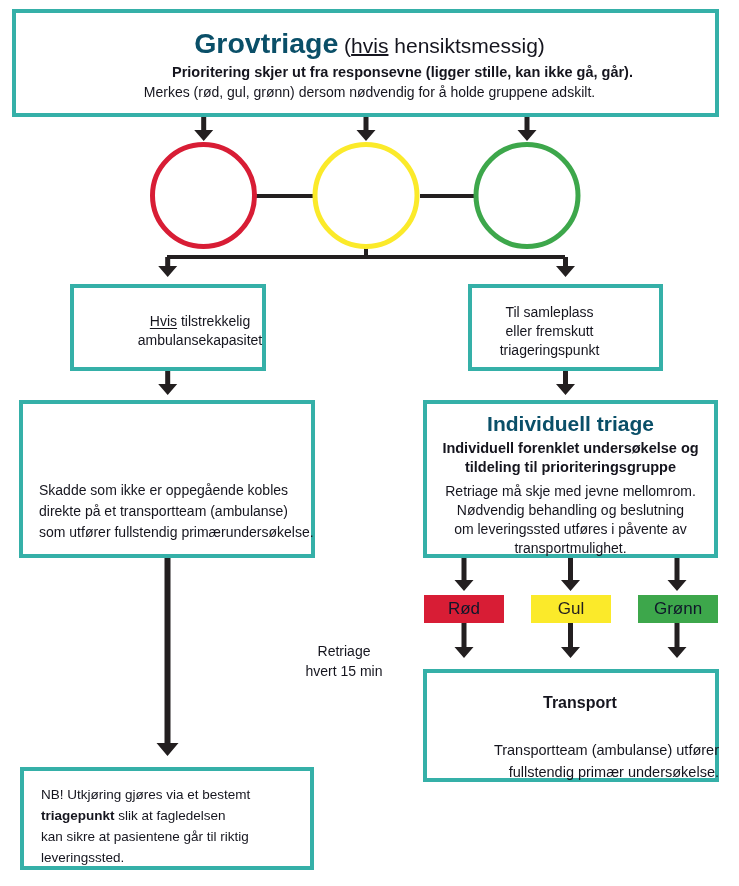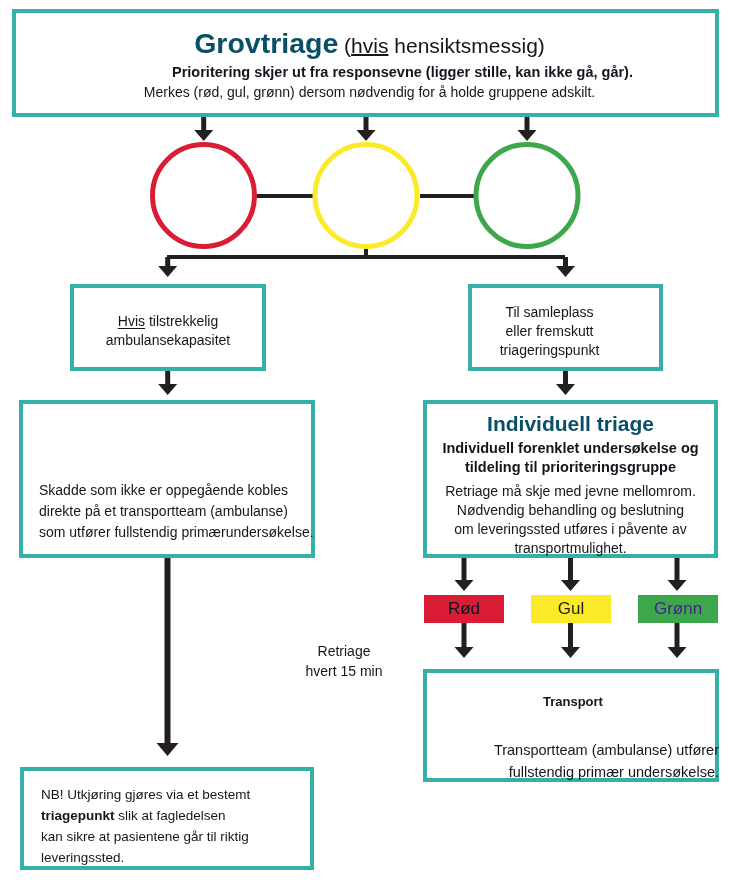--- a/index.html
+++ b/index.html
@@ -34,25 +34,25 @@
   #individual-box{left:423px;top:400px;width:295px;height:158px;}
   #ind-title{left:423px;width:295px;top:413px;font-size:21px;font-weight:bold;color:#0A4F68;line-height:1;}
   #ind-sub{left:423px;width:295px;top:439px;font-size:14.5px;font-weight:bold;line-height:19px;}
   #ind-body{left:423px;width:295px;top:482px;font-size:14px;line-height:19px;}
 
   
   .tag{position:absolute;top:595px;width:80px;height:28px;box-sizing:border-box;
        font-size:17px;line-height:28px;text-align:center;font-weight:normal;}
   #tag-rod{left:424px;background:#D81D35;color:#0f172a;}
   #tag-gul{left:531px;background:#FBEA2A;color:#231F20;}
-  #tag-gronn{left:638px;background:#3DA74B;color:#4c1d95;}
+  #tag-gronn{left:638px;background:#3DA74B;color:#0f172a;}
 
   
   #transport-box{left:423px;top:669px;width:296px;height:113px;}
-  #transport-title{left:423px;width:296px;top:694px;font-size:13px;font-weight:bold;text-align:left;}
+  #transport-title{left:423px;width:296px;top:694px;font-size:16px;font-weight:bold;text-align:left;}
   #transport-title span{padding-left:120px;}
   #transport-body{left:423px;width:296px;top:739px;font-size:14.5px;line-height:22px;text-align:right;}
   #transport-body div{padding-left:16px;}
 
   
   #retriage-text{left:279px;width:130px;top:641px;font-size:14px;line-height:20px;}
 
   
   #nb-box{left:20px;top:767px;width:294px;height:103px;}
   #nb-text{left:20px;width:294px;top:784px;font-size:13.5px;line-height:21px;text-align:left;}
@@ -104,21 +104,21 @@
   <div class="txt" id="header-sub1">Prioritering skjer ut fra responsevne (ligger stille, kan ikke gå, går).</div>
   <div class="txt" id="header-sub2">Merkes (rød, gul, grønn) dersom nødvendig for å holde gruppene adskilt.</div>
 
   <svg class="svglayer" viewBox="0 0 739 886" width="739" height="886">
     <circle cx="203.5" cy="195.5" r="51" fill="#fff" stroke="#D81D35" stroke-width="5"></circle>
     <circle cx="366" cy="195.5" r="51" fill="#fff" stroke="#FBEA2A" stroke-width="5"></circle>
     <circle cx="527" cy="195.5" r="51" fill="#fff" stroke="#3DA74B" stroke-width="5"></circle>
   </svg>
 
   <div class="tealbox" id="left-branch"></div>
-  <div class="txt branch-txt" style="left:70px;width:196px;top:312px;">
+  <div class="txt branch-txt" style="left:70px;width:196px;top:312px;padding-left:32px;">
     <div><span style="text-decoration:underline;text-underline-offset:2px">Hvis</span><span> tilstrekkelig</span></div>
     <div>ambulansekapasitet</div>
   </div>
 
   <div class="tealbox" id="right-branch"></div>
   <div class="txt branch-txt" style="left:452px;width:195px;top:303px;">
     <div>Til samleplass</div>
     <div>eller fremskutt</div>
     <div>triageringspunkt</div>
   </div>

